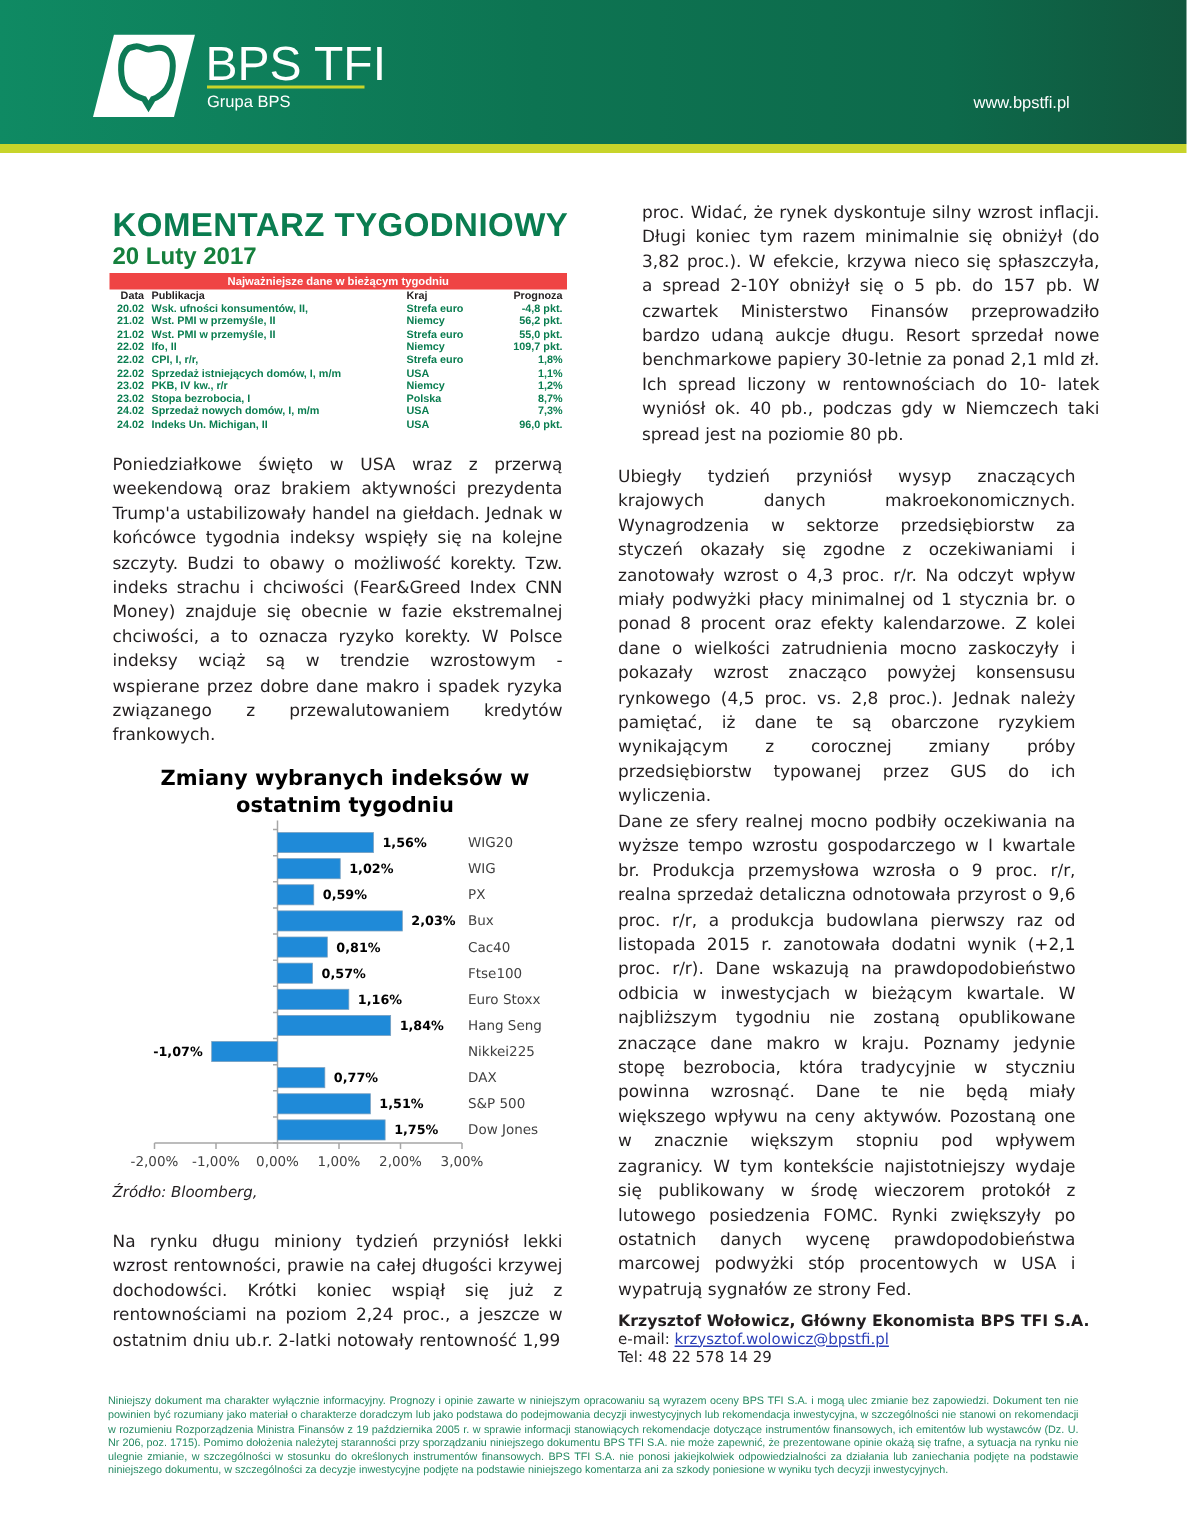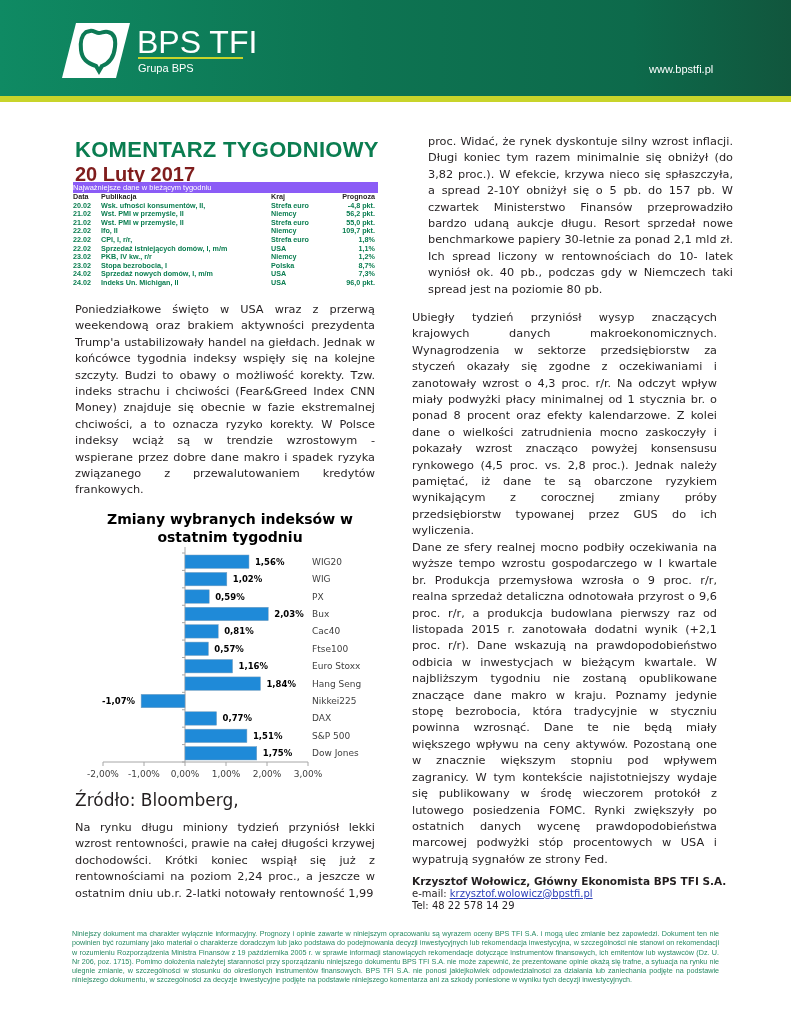--- a/index.html
+++ b/index.html
@@ -10,39 +10,39 @@
   .header-stripe { position:absolute; left:0; top:96px; width:791px; height:6px; background:#c8d42a; }
   .logo-mark { position:absolute; left:62px; top:23px; width:68px; height:55px; }
   .logo-name { position:absolute; left:137px; top:24px; color:#fff; font-family:"Liberation Sans", sans-serif;
                font-size:32px; letter-spacing:0px; line-height:36px; }
   .logo-rule { position:absolute; left:138px; top:57px; width:105px; height:2px; background:#c8d42a; }
   .logo-sub { position:absolute; left:138px; top:62px; color:#fff; font-family:"Liberation Sans", sans-serif; font-size:11px; }
   .site-url { position:absolute; left:649px; top:63px; color:#fff; font-family:"Liberation Sans", sans-serif; font-size:11px; }
 
   .title { position:absolute; left:75px; top:137px; font-size:22px; font-weight:bold; color:#0a7d50;
            font-family:"Liberation Sans", sans-serif; letter-spacing:0.3px; }
-  .date { position:absolute; left:75px; top:163px; font-size:20px; font-weight:bold; color:#7f1d1d;
+  .date { position:absolute; left:75px; top:163px; font-size:16px; font-weight:bold; color:#15803d;
           font-family:"Liberation Sans", sans-serif; }
 
   .cal { position:absolute; left:73px; top:182px; width:305px; font-family:"Liberation Sans", sans-serif; font-size:7.2px; }
-  .cal-head { background:#8b5cf6; color:#fff; height:11px; line-height:11px; font-size:7.5px; }
+  .cal-head { background:#ef4444; color:#fff; text-align:center; height:11px; line-height:11px; font-size:7.5px;font-weight:bold; }
   .cal-row { display:flex; height:8.6px; line-height:8.6px; color:#0a7d50; font-weight:bold; }
   .cal-row.th { color:#231f20; }
-  .c-date { width:28px; text-align:left; padding-right:5px; box-sizing:border-box; }
+  .c-date { width:28px; text-align:right; padding-right:5px; box-sizing:border-box; }
   .c-pub { width:170px; }
   .c-country { width:58px; }
   .c-fc { width:46px; text-align:right; }
 
   .para { position:absolute; font-size:11.3px; line-height:16.4px; text-align:justify; color:#231f20; }
   .p1 { left:75px; top:302px; width:300px; }
   .p2 { left:75px; top:820px; width:300px; }
   .p3 { left:412px; top:134px; width:305px;margin-left:16px; }
   .p4 { left:412px; top:310px; width:305px; }
   .p5 { left:412px; top:540px; width:305px; }
-  .source { position:absolute; left:75px; top:790px; font-size:17px; }
+  .source { position:absolute; left:75px; top:790px; font-size:10px; font-style:italic; }
 
   .chart-title { position:absolute; left:80px; top:510px; width:300px; text-align:center;
                  font-size:14px; font-weight:bold; line-height:18px; color:#000; }
   .chart { position:absolute; left:80px; top:545px; width:300px; height:240px; }
 
   .sig { position:absolute; left:412px; top:875px; font-size:10px; line-height:12.5px; }
   .sig-name { font-weight:bold; font-size:10.5px; }
   .sig a { color:#2c3fb8; text-decoration:underline; }
 
   .disclaimer { position:absolute; left:72px; top:929px; width:647px; font-family:"Liberation Sans", sans-serif;

